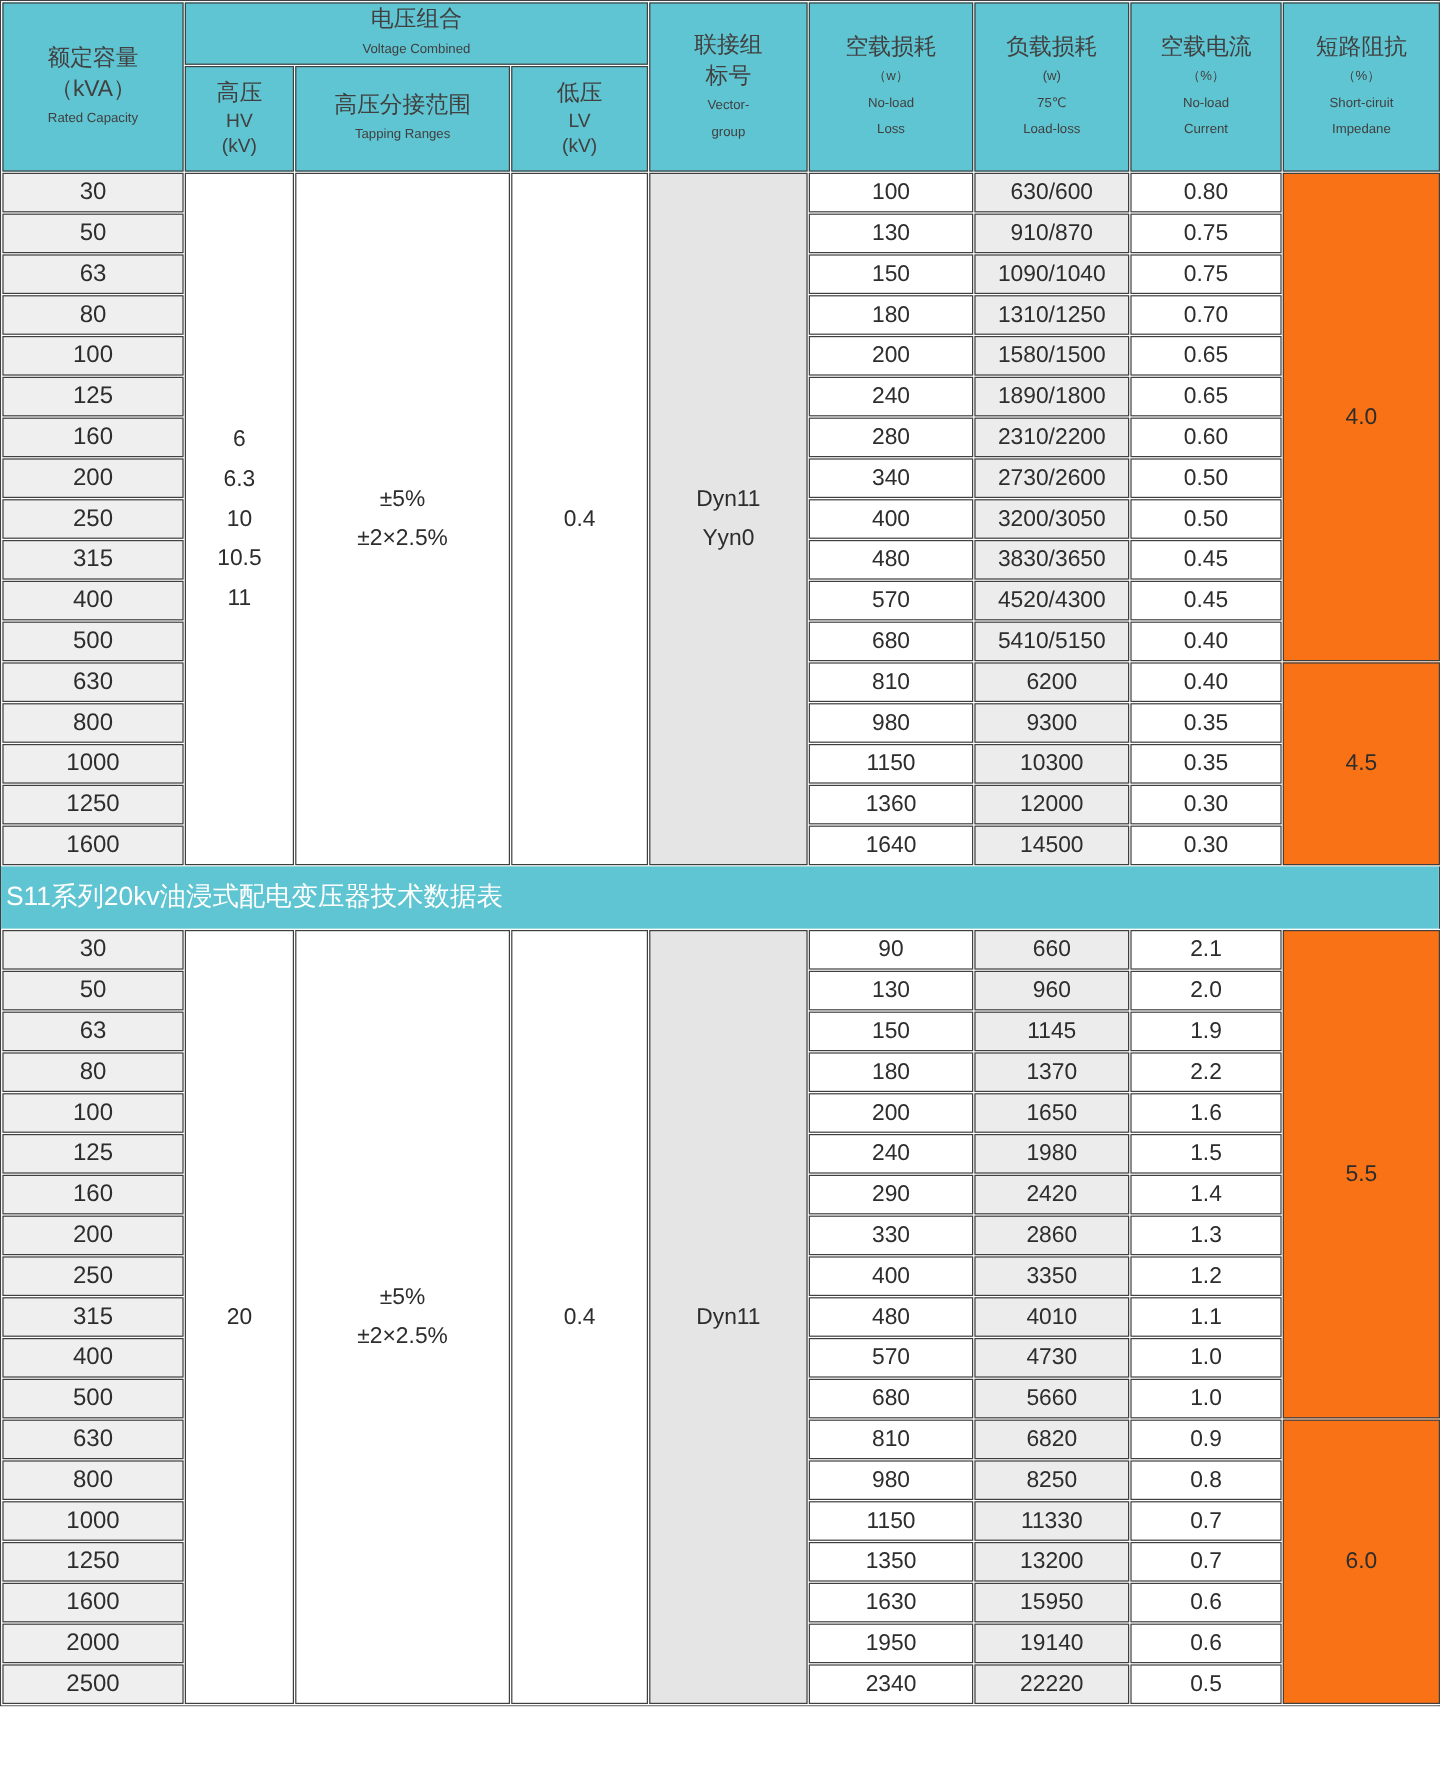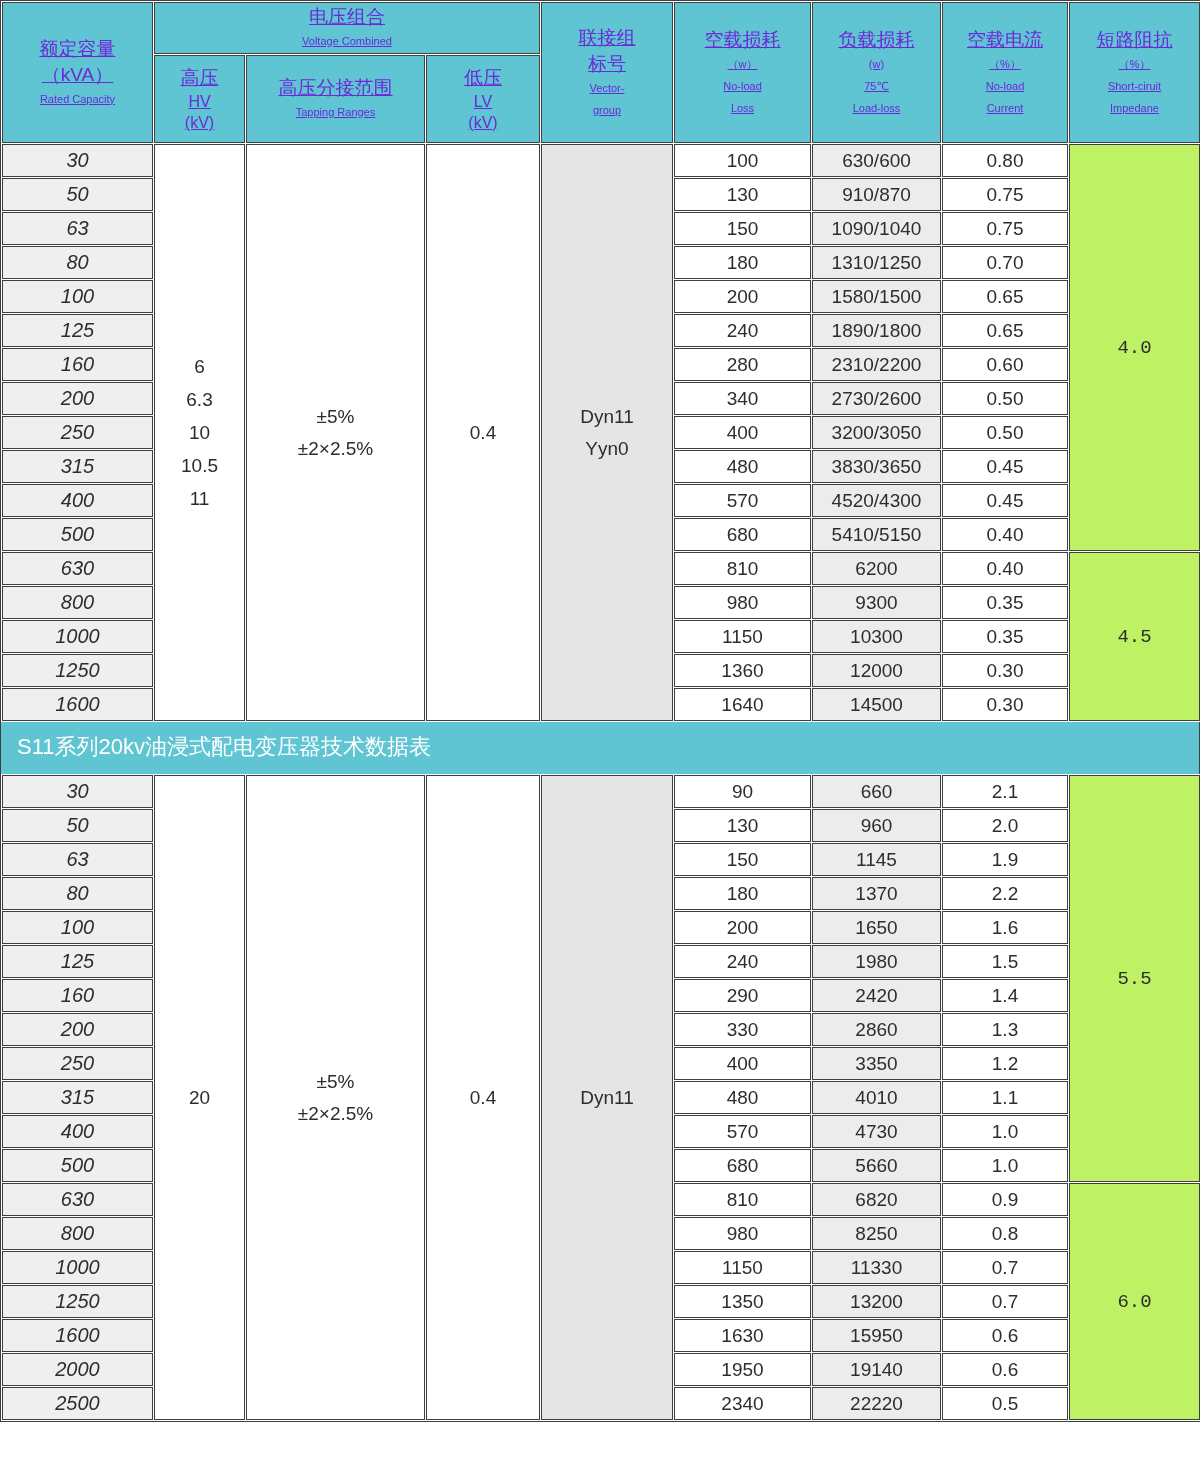--- a/index.html
+++ b/index.html
@@ -1,38 +1,38 @@
 <!DOCTYPE html>
 <html><head>
 <meta charset="utf-8">
 <style>
   html,body{margin:0;padding:0;background:#fff;}
   body{width:1200px;font-family:"Liberation Sans","DejaVu Sans",sans-serif;color:#2d2d2d;}
   .sheet{width:1198px;border:1px solid #3f3f3f;background:#fff;}
   table{border-collapse:separate;border-spacing:1px;table-layout:fixed;width:100%;background:#fff;}
   td{border:1px solid #3f3f3f;text-align:center;vertical-align:middle;padding:0;overflow:hidden;}
   
-  .head td{background:#5fc5d2;color:#6d28d9;border:1px solid #414141;text-decoration:underline;}
+  .head td{background:#5fc5d2;color:#404040;border:1px solid #414141;}
   .hr1{height:52px;}
   .hr2{height:88px;}
   .h-cn{font-size:19px;line-height:26px;}
   .h-en{font-size:11px;line-height:22px;}
   .h-sm{font-size:16px;line-height:21px;}
   
   .r{height:33px;}
-  .cap{background:#efefef;font-size:20px;font-style:italic;}
+  .cap{background:#efefef;font-size:20px;}
   .num{background:#fff;font-size:19px;}
   .gray{background:#ececec;}
   .merged{background:#fff;font-size:19px;}
   .merged-gray{background:#e5e5e5;font-size:19px;}
   .stack div{line-height:33px;font-size:19px;}
   .stack2 div{line-height:32px;font-size:19px;}
-  .imp{background:#bef264;font-size:19px;font-family:Liberation Mono, monospace;}
+  .imp{background:#f97316;font-size:19px;}
   
-  .banner{background:#5fc5d2;color:#fff;padding:10px 0 12px 16px;}
+  .banner{background:#5fc5d2;color:#fff;padding:10px 0 12px 4px;}
   .banner .cn{font-size:22px;line-height:30px;}
   .banner .en{font-size:21px;line-height:30px;}
 </style>
 </head>
 <body>
 
 <div class="sheet">
 
 <table>
   <colgroup>

